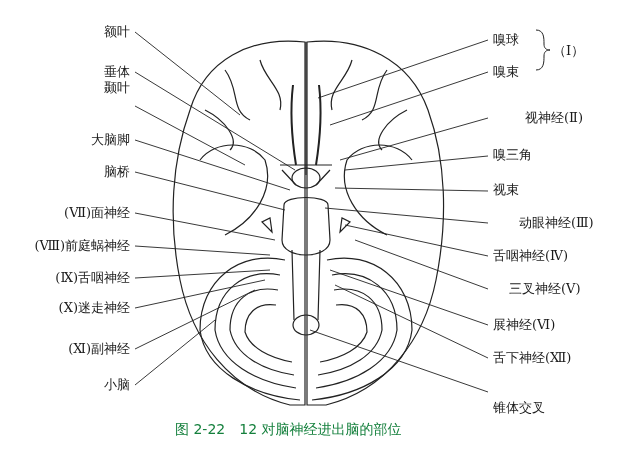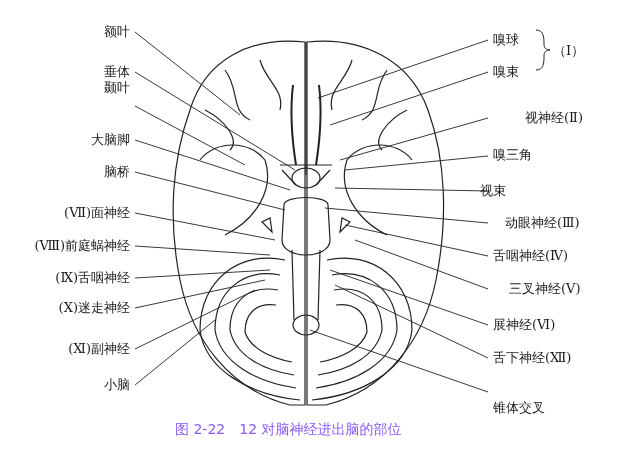--- a/index.html
+++ b/index.html
@@ -2,21 +2,21 @@
 <html><head>
 <meta charset="utf-8">
 <style>
   html, body { margin: 0; padding: 0; background: #ffffff; }
   body { width: 622px; height: 455px; position: relative; overflow: hidden;
          font-family: "DejaVu Serif", "Liberation Serif", serif; color: #1a1a1a; }
   #canvas { position: absolute; left: 0; top: 0; width: 622px; height: 455px; }
   .lbl { position: absolute; font-size: 13px; line-height: 16px; white-space: nowrap; }
   .lbl.left { text-align: right; }
   .caption { position: absolute; left: 175px; top: 421px; font-size: 14px;
-             font-family: "DejaVu Sans", "Liberation Sans", sans-serif; color: #8b5cf6; white-space: nowrap; }
+             font-family: "DejaVu Sans", "Liberation Sans", sans-serif; color: #15803d; white-space: nowrap; }
   .brace-lbl { position: absolute; font-size: 13px; }
 </style>
 </head>
 <body>
 
 <svg id="canvas" viewBox="0 0 622 455" xmlns="http://www.w3.org/2000/svg">
   <g fill="none" stroke="#222" stroke-width="1.2">
 
     <path d="M305 42 C250 36 205 60 190 110 C172 160 168 220 180 280 C192 340 230 390 290 405 L305 405 Z"></path>
 
@@ -95,22 +95,22 @@
     <div class="lbl left" style="top: 205px; right: 492px;">(Ⅶ)面神经</div>
     <div class="lbl left" style="top: 238px; right: 492px;">(Ⅷ)前庭蜗神经</div>
     <div class="lbl left" style="top: 270px; right: 492px;">(Ⅸ)舌咽神经</div>
     <div class="lbl left" style="top: 300px; right: 492px;">(Ⅹ)迷走神经</div>
     <div class="lbl left" style="top: 341px; right: 492px;">(Ⅺ)副神经</div>
     <div class="lbl left" style="top: 377px; right: 492px;">小脑</div>
     <div class="lbl right" style="top: 32px; left: 493px;">嗅球</div>
     <div class="lbl right" style="top: 64px; left: 493px;">嗅束</div>
     <div class="lbl right" style="top: 110px; left: 493px; margin-left: 32px;">视神经(Ⅱ)</div>
     <div class="lbl right" style="top: 148px; left: 493px; font-family: Liberation Mono, monospace;">嗅三角</div>
-    <div class="lbl right" style="top: 183px; left: 480px;">视束</div>
-    <div class="lbl right" style="top: 215px; left: 505px;">动眼神经(Ⅲ)</div>
+    <div class="lbl right" style="top: 183px; left: 493px; font-family: Liberation Mono, monospace;">视束</div>
+    <div class="lbl right" style="top: 215px; left: 519px;">动眼神经(Ⅲ)</div>
     <div class="lbl right" style="top: 248px; left: 493px;">舌咽神经(Ⅳ)</div>
     <div class="lbl right" style="top: 281px; left: 493px; margin-left: 16px;">三叉神经(Ⅴ)</div>
     <div class="lbl right" style="top: 317px; left: 493px;">展神经(Ⅵ)</div>
     <div class="lbl right" style="top: 350px; left: 493px;">舌下神经(Ⅻ)</div>
     <div class="lbl right" style="top: 384px; left: 493px; margin-top: 16px;">锥体交叉</div>
   </div>
 
 <div class="brace-lbl" style="left:553px; top:42px;">（Ⅰ）</div>
 
 <div class="caption">图 2-22　12 对脑神经进出脑的部位</div>

